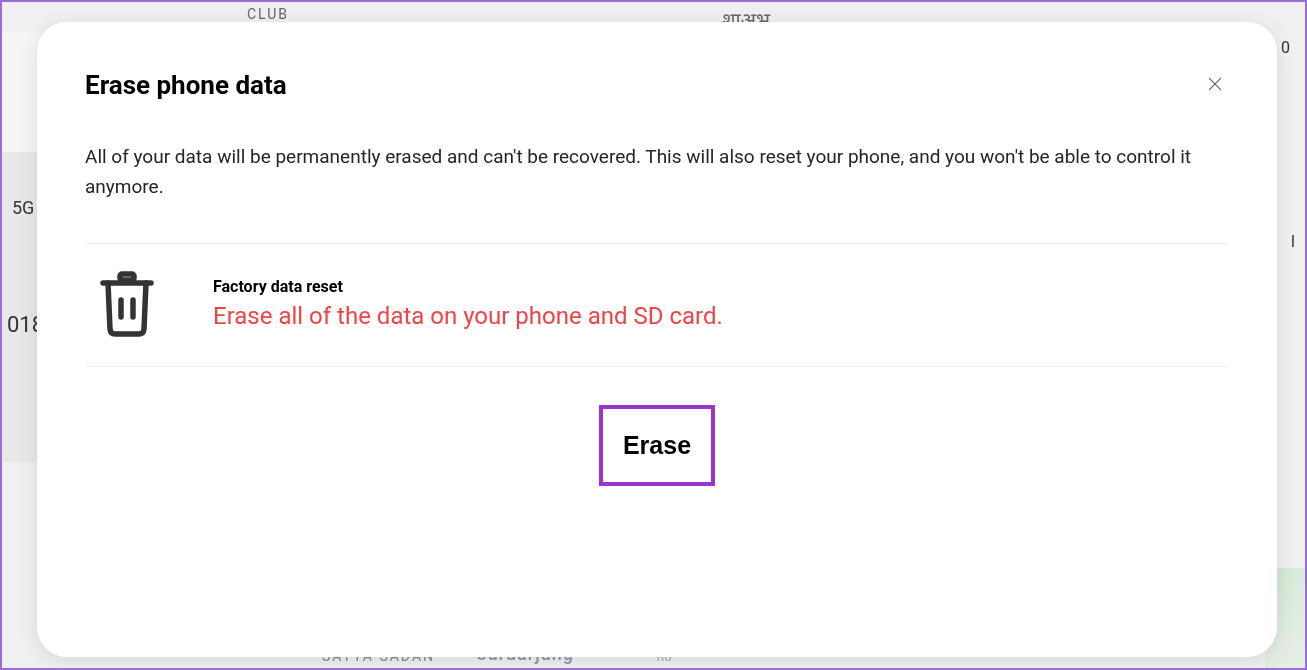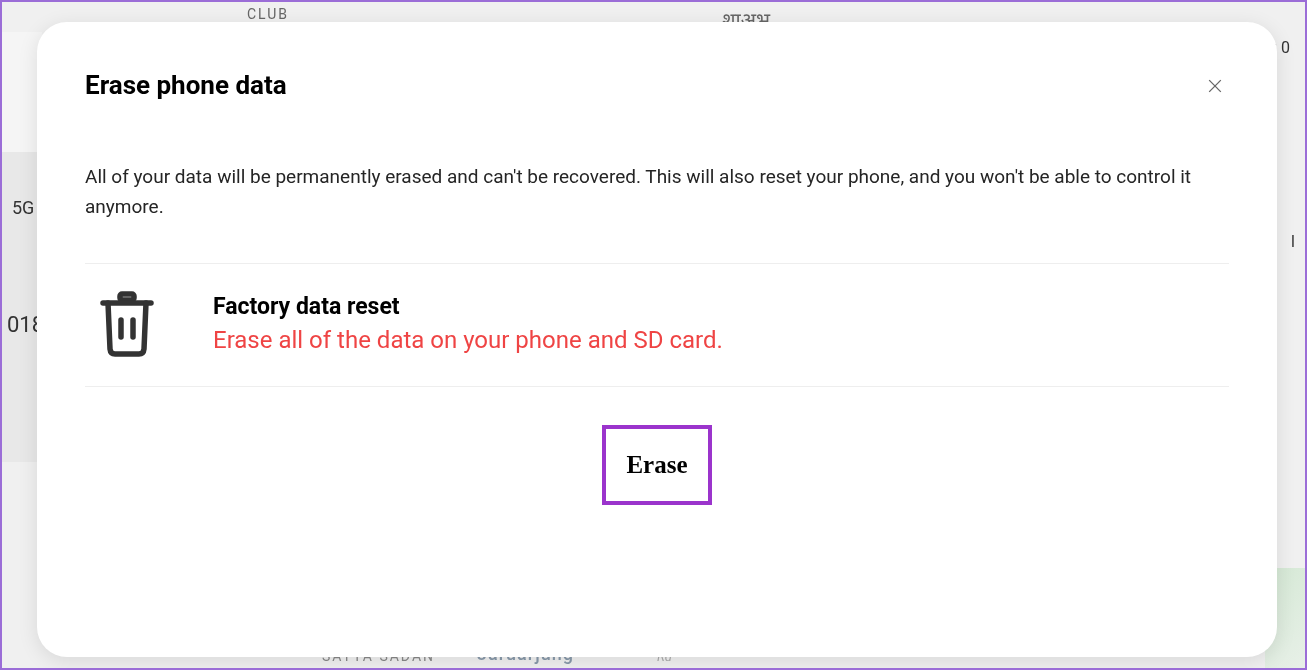--- a/index.html
+++ b/index.html
@@ -139,22 +139,22 @@
       height: 635px;
       background: #ffffff;
       border-radius: 30px;
       box-shadow: 0 4px 20px rgba(0, 0, 0, 0.1);
       padding: 48px 48px 30px 48px;
     }
     
     .modal-header {
       display: flex;
       justify-content: space-between;
-      align-items: flex-end;
-      margin-bottom: 62px;
+      align-items: flex-start;
+      margin-bottom: 42px;
     }
     
     .modal-title {
       font-size: 26px;
       font-weight: 700;
       color: #000;
     }
     
     .close-button {
       cursor: pointer;
@@ -210,21 +210,21 @@
       height: 66px;
     }
     
     .reset-text {
       display: flex;
       flex-direction: column;
       gap: 6px;
     }
     
     .reset-title {
-      font-size: 23px;
+      font-size: 16px;
       font-weight: 700;
       color: #000;
     }
     
     .reset-description {
       font-size: 24px;
       color: #ef4444;
     }
     
     .button-container {
@@ -234,21 +234,21 @@
     }
     
     .erase-button {
       border: 4px solid #9b34cc;
       background: #ffffff;
       padding: 22px 20px;
       font-size: 25px;
       font-weight: 700;
       color: #000;
       cursor: pointer;
-      font-family: Liberation Serif, serif;
+      font-family: Liberation Sans, sans-serif;
     }
   </style>
 </head>
 <body>
 
 <div class="background">
   <div class="bg-sidebar"></div>
   <div class="bg-sidebar-top"></div>
   <div class="bg-map"></div>
   <span class="bg-text-1">CLUB</span>

